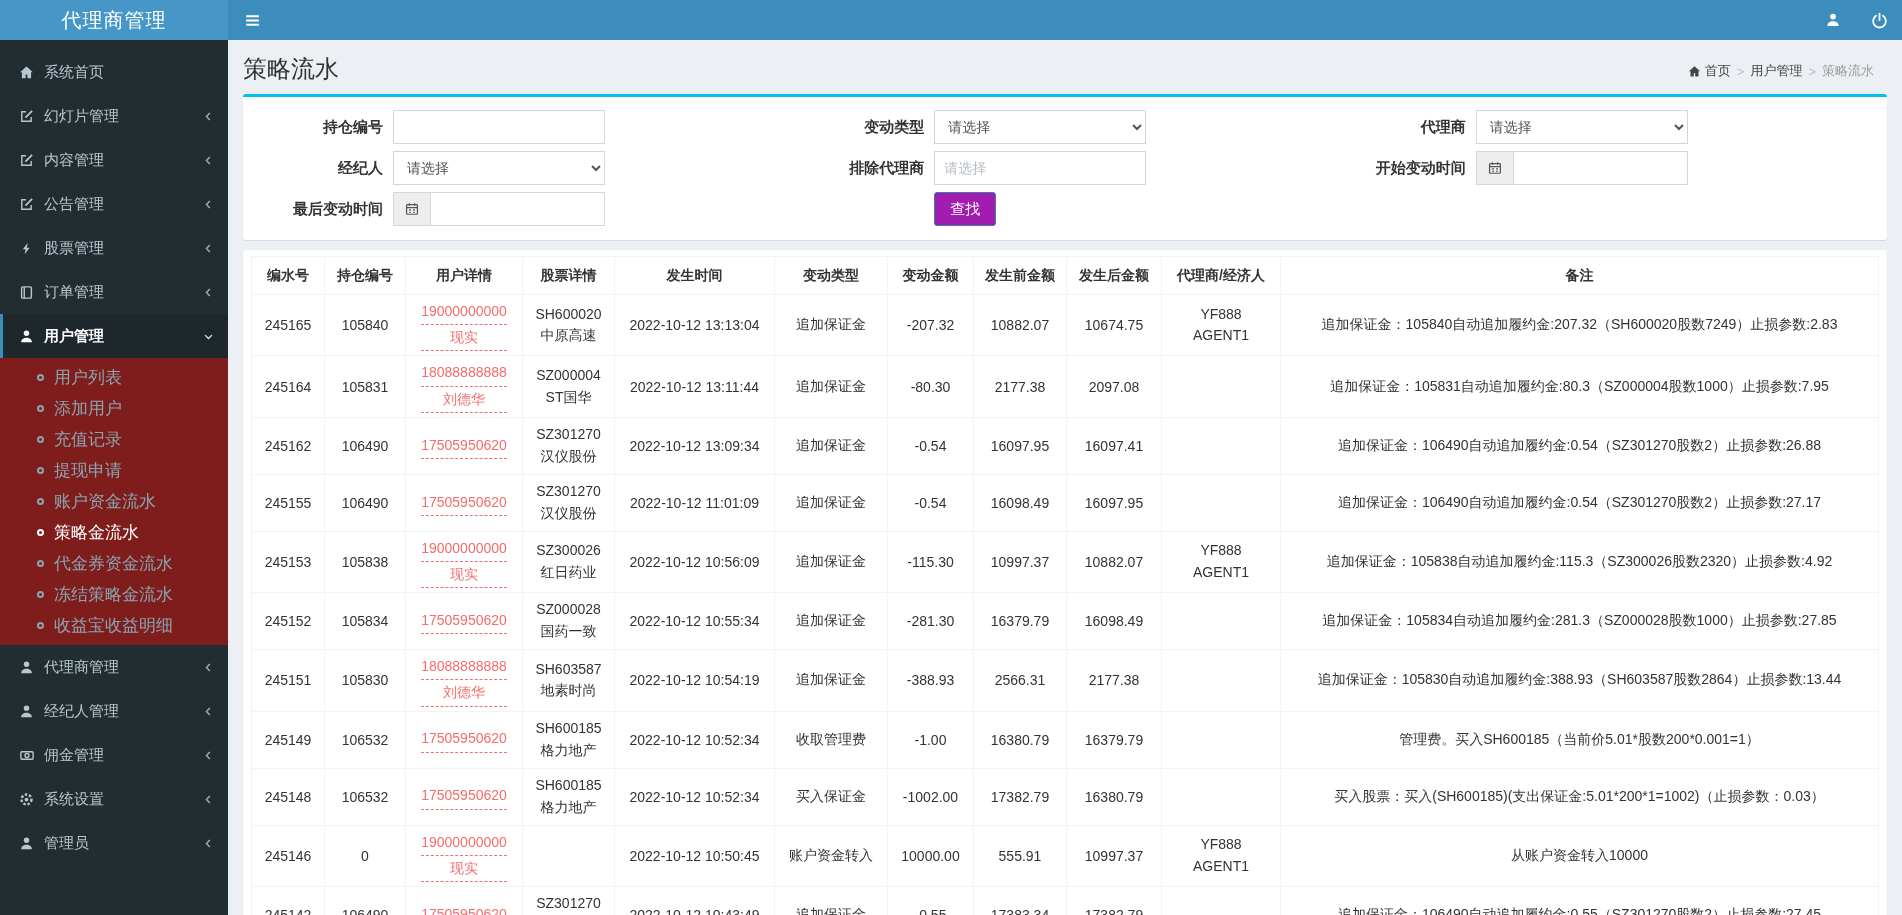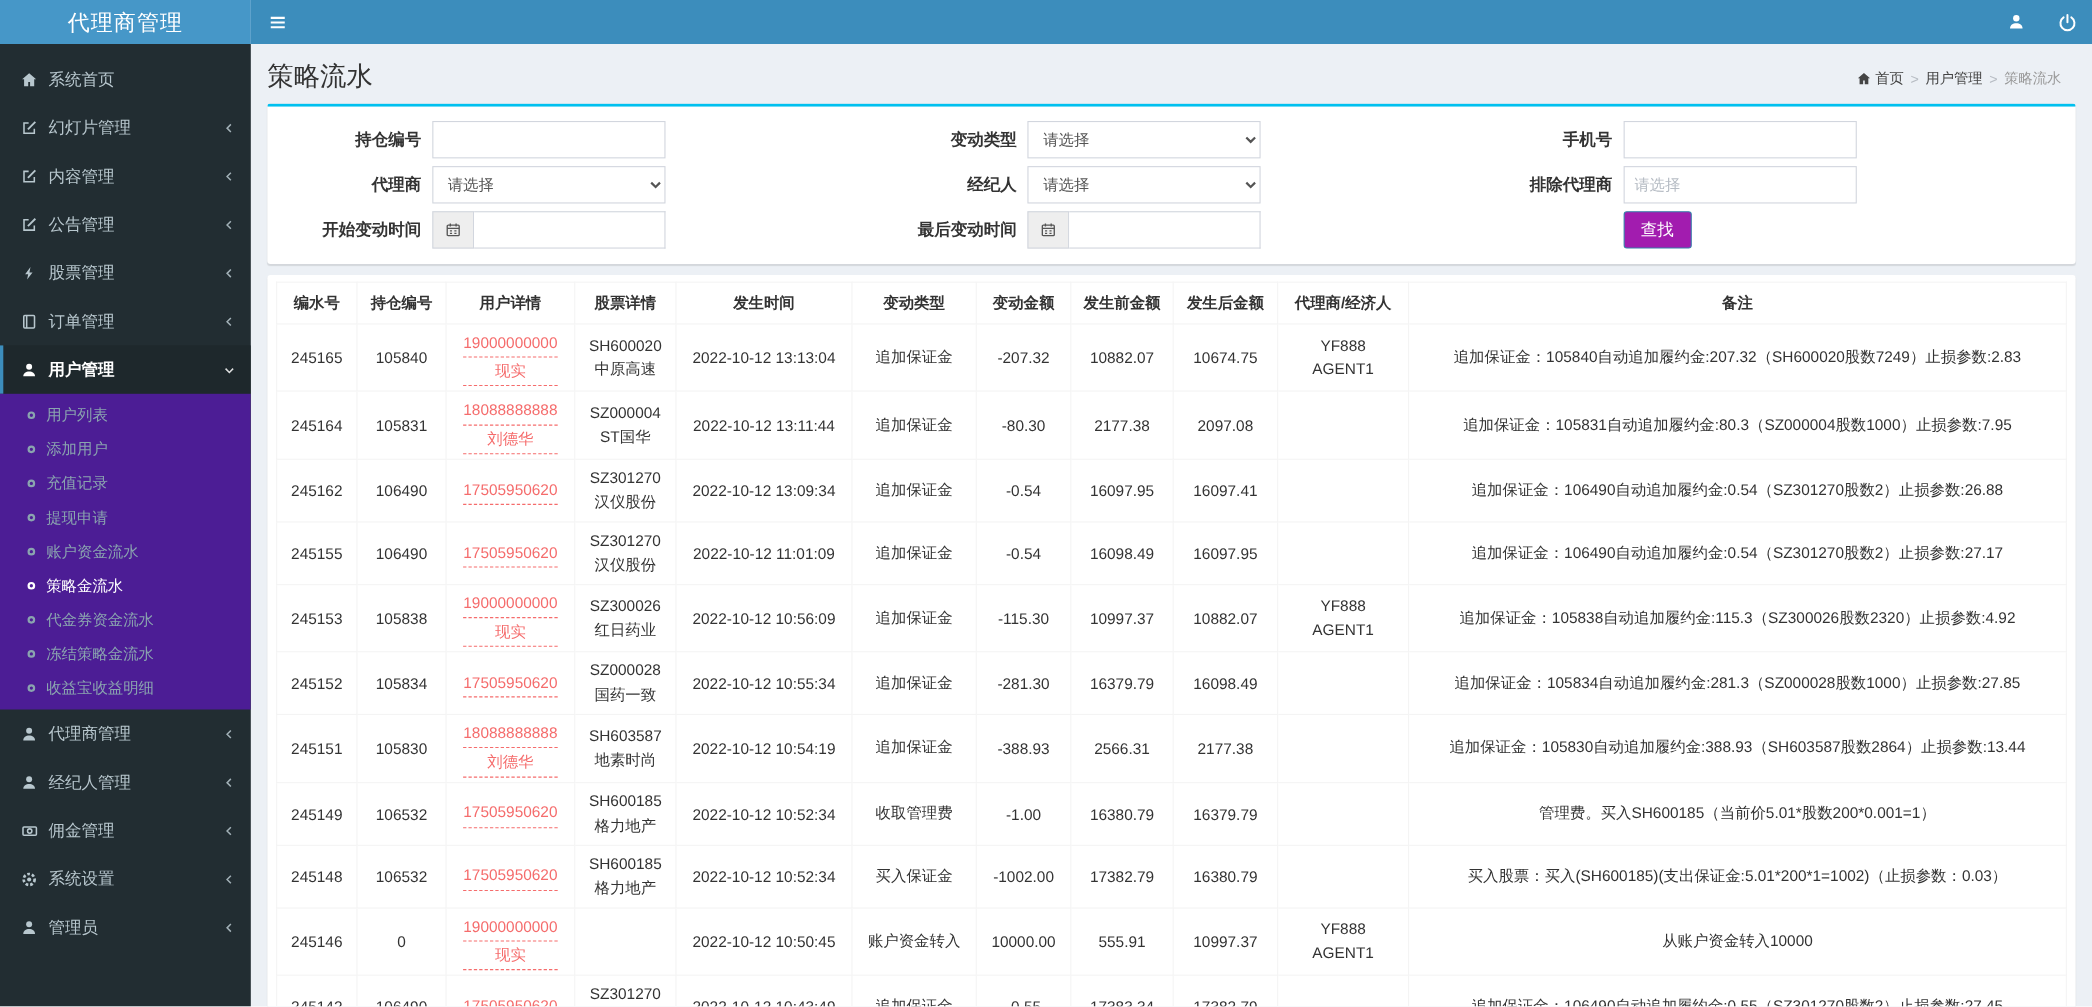--- a/index.html
+++ b/index.html
@@ -33,21 +33,21 @@
   .menu { list-style:none; margin:0; padding:10px 0 0 0; font-size:15px; color:#b8c7ce; }
   .menu-item {
     display:flex; align-items:center; height:44px;
     padding:0 14px 0 15px; border-left:3px solid transparent; cursor:pointer;
   }
   .menu-item .mi-icon { width:17px; margin-right:9px; display:flex; justify-content:center; }
   .menu-item .arrow { margin-left:auto; display:flex; opacity:.85; }
   .menu-item.active {
     background:#1e282c; border-left-color:#3c8dbc; color:#fff; font-weight:700;
   }
-  .submenu { background:#4c1d95; list-style:none; margin:0; padding:4px 0; font-size:14px; }
+  .submenu { background:#7f1d1d; list-style:none; margin:0; padding:4px 12px; font-size:17px; }
   .sub-item {
     display:flex; align-items:center; height:31px; padding-left:25px;
     color:#8aa4af; cursor:pointer;
   }
   .sub-item .ring {
     width:7px; height:7px; border:2px solid currentColor; border-radius:50%;
     margin-right:10px; flex-shrink:0;
   }
   .sub-item.active { color:#fff; font-weight:400; }
   
@@ -379,24 +379,20 @@
       <div class="filter-grid">
         <div class="fg">
           <span class="flabel">持仓编号</span>
           <input class="txt" type="text" style="">
         </div>
         <div class="fg">
           <span class="flabel">变动类型</span>
           <select class="sel">
             <option>请选择</option>
           </select>
-        </div>
-        <div class="fg">
-          <span class="flabel">手机号</span>
-          <input class="txt" type="text" style="">
         </div>
 
         <div class="fg">
           <span class="flabel">代理商</span>
           <select class="sel">
             <option>请选择</option>
           </select>
         </div>
         <div class="fg">
           <span class="flabel">经纪人</span>

